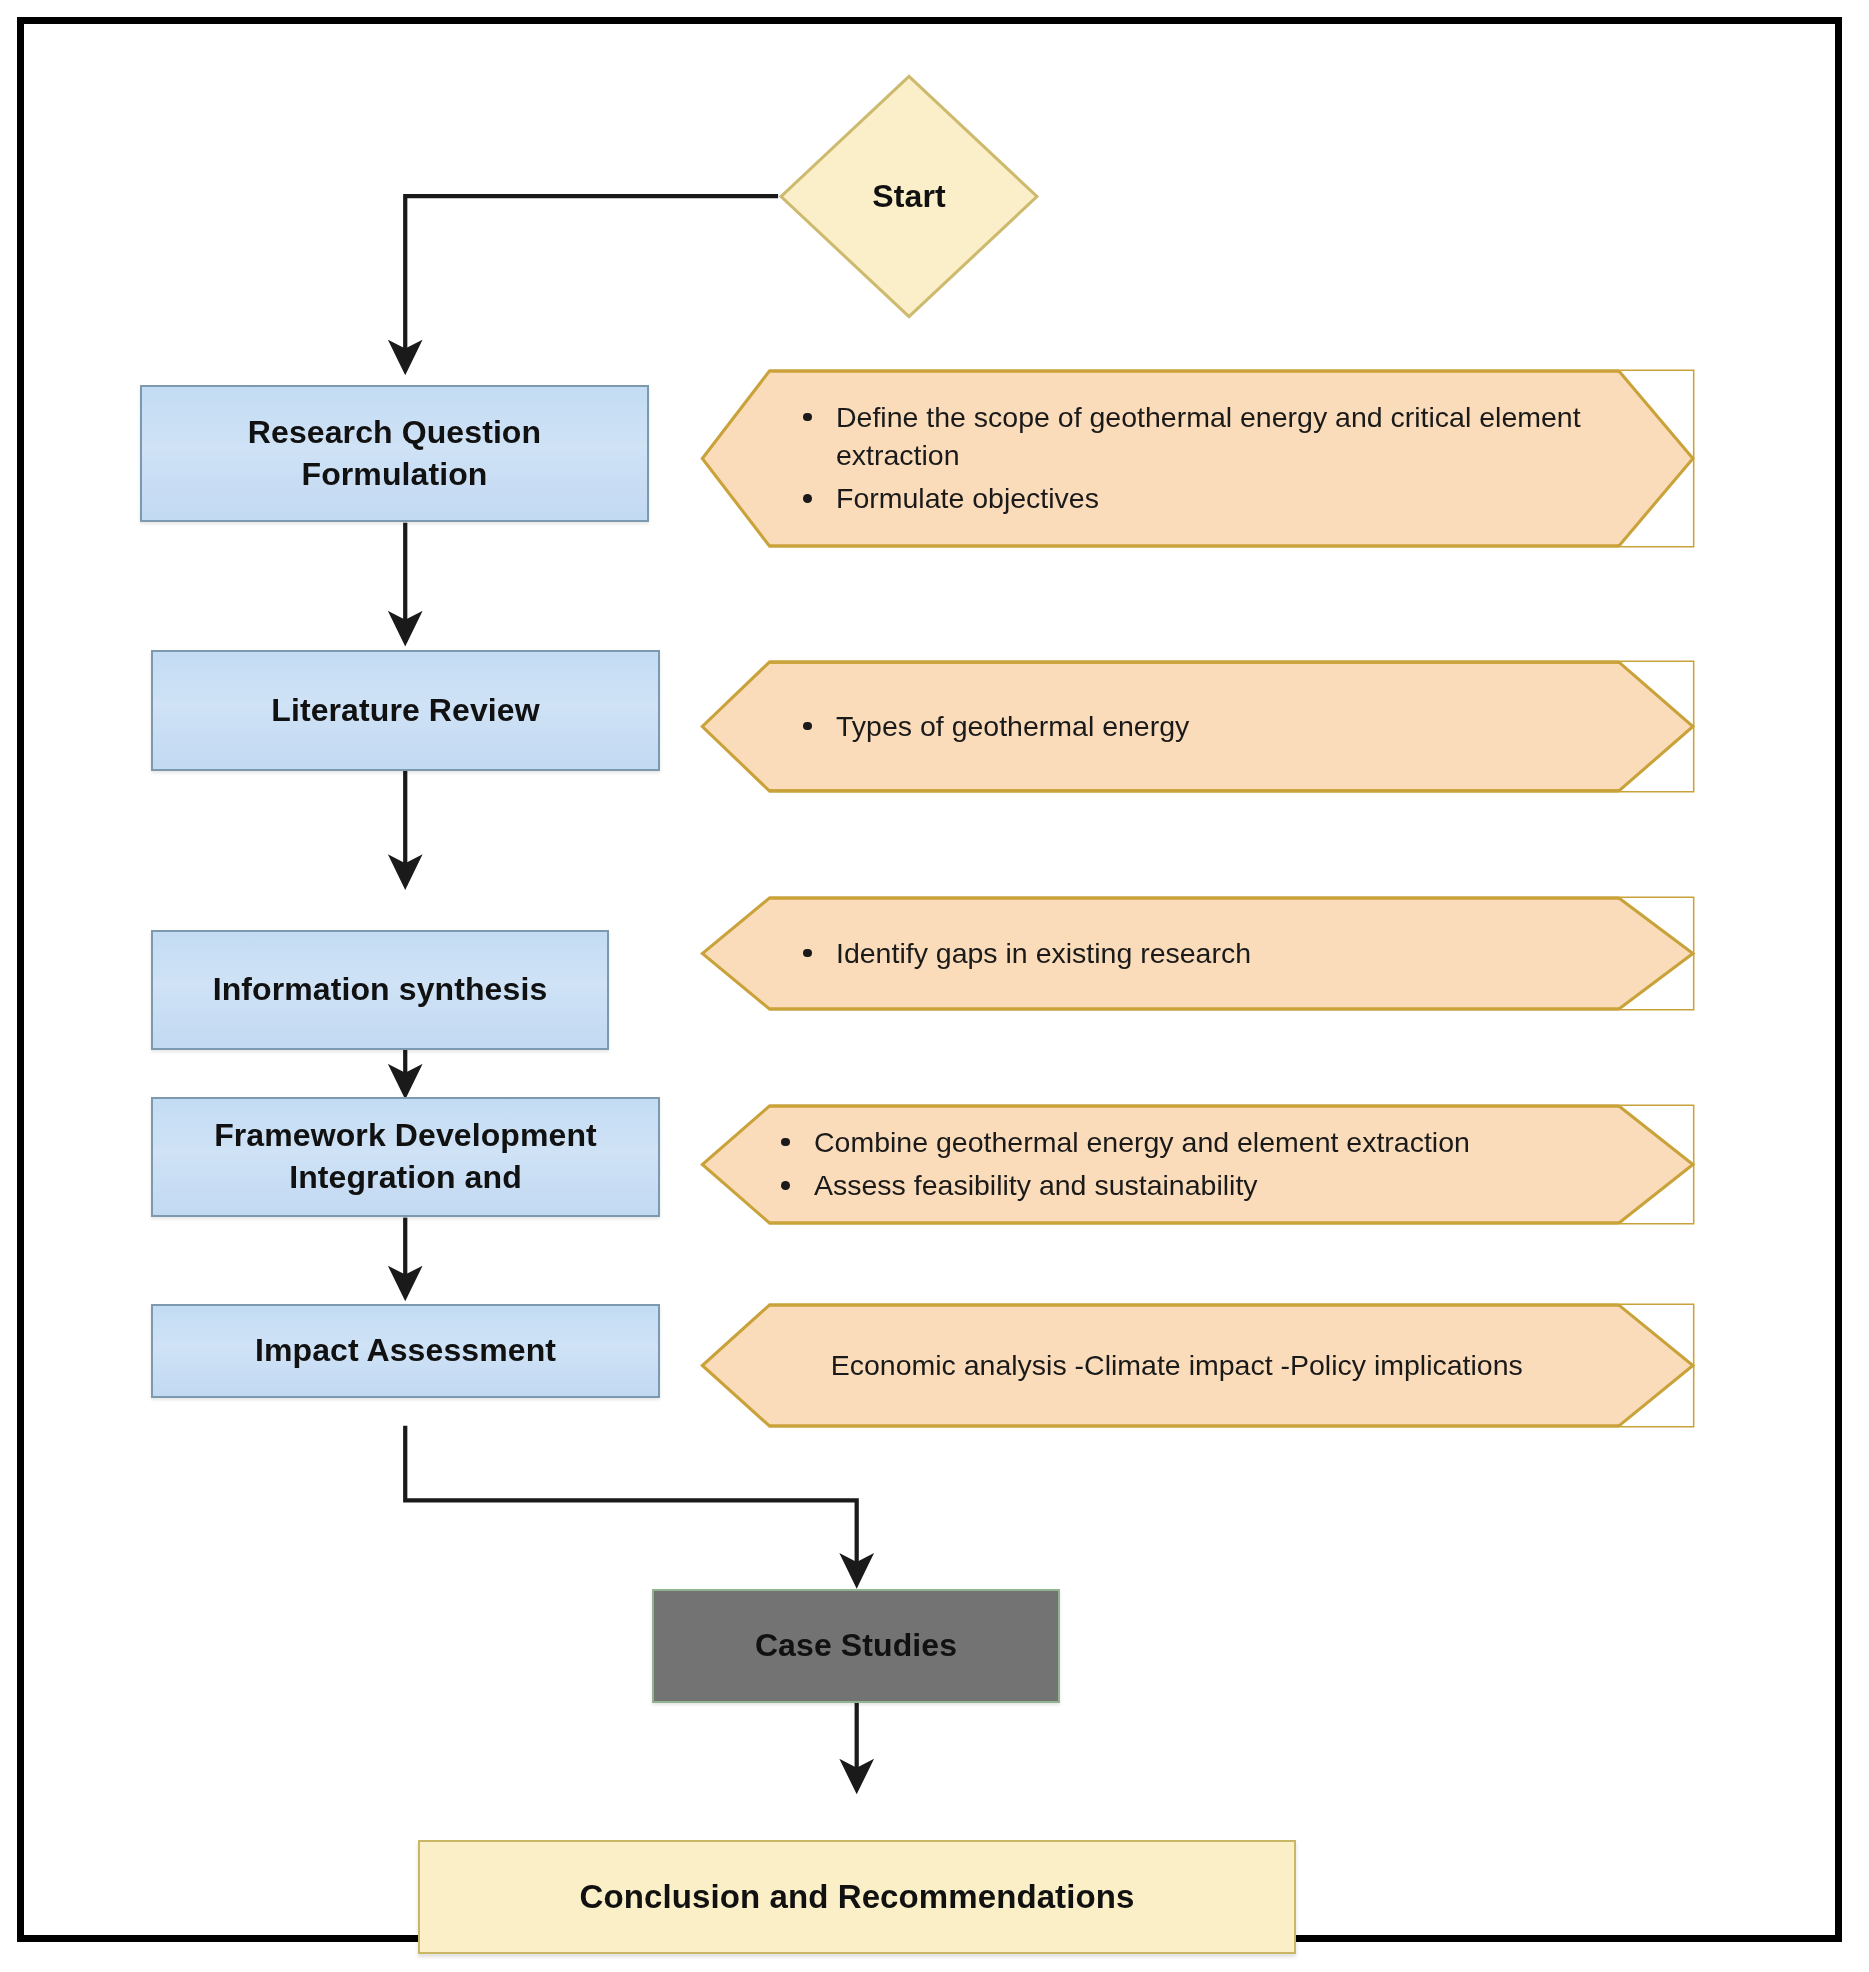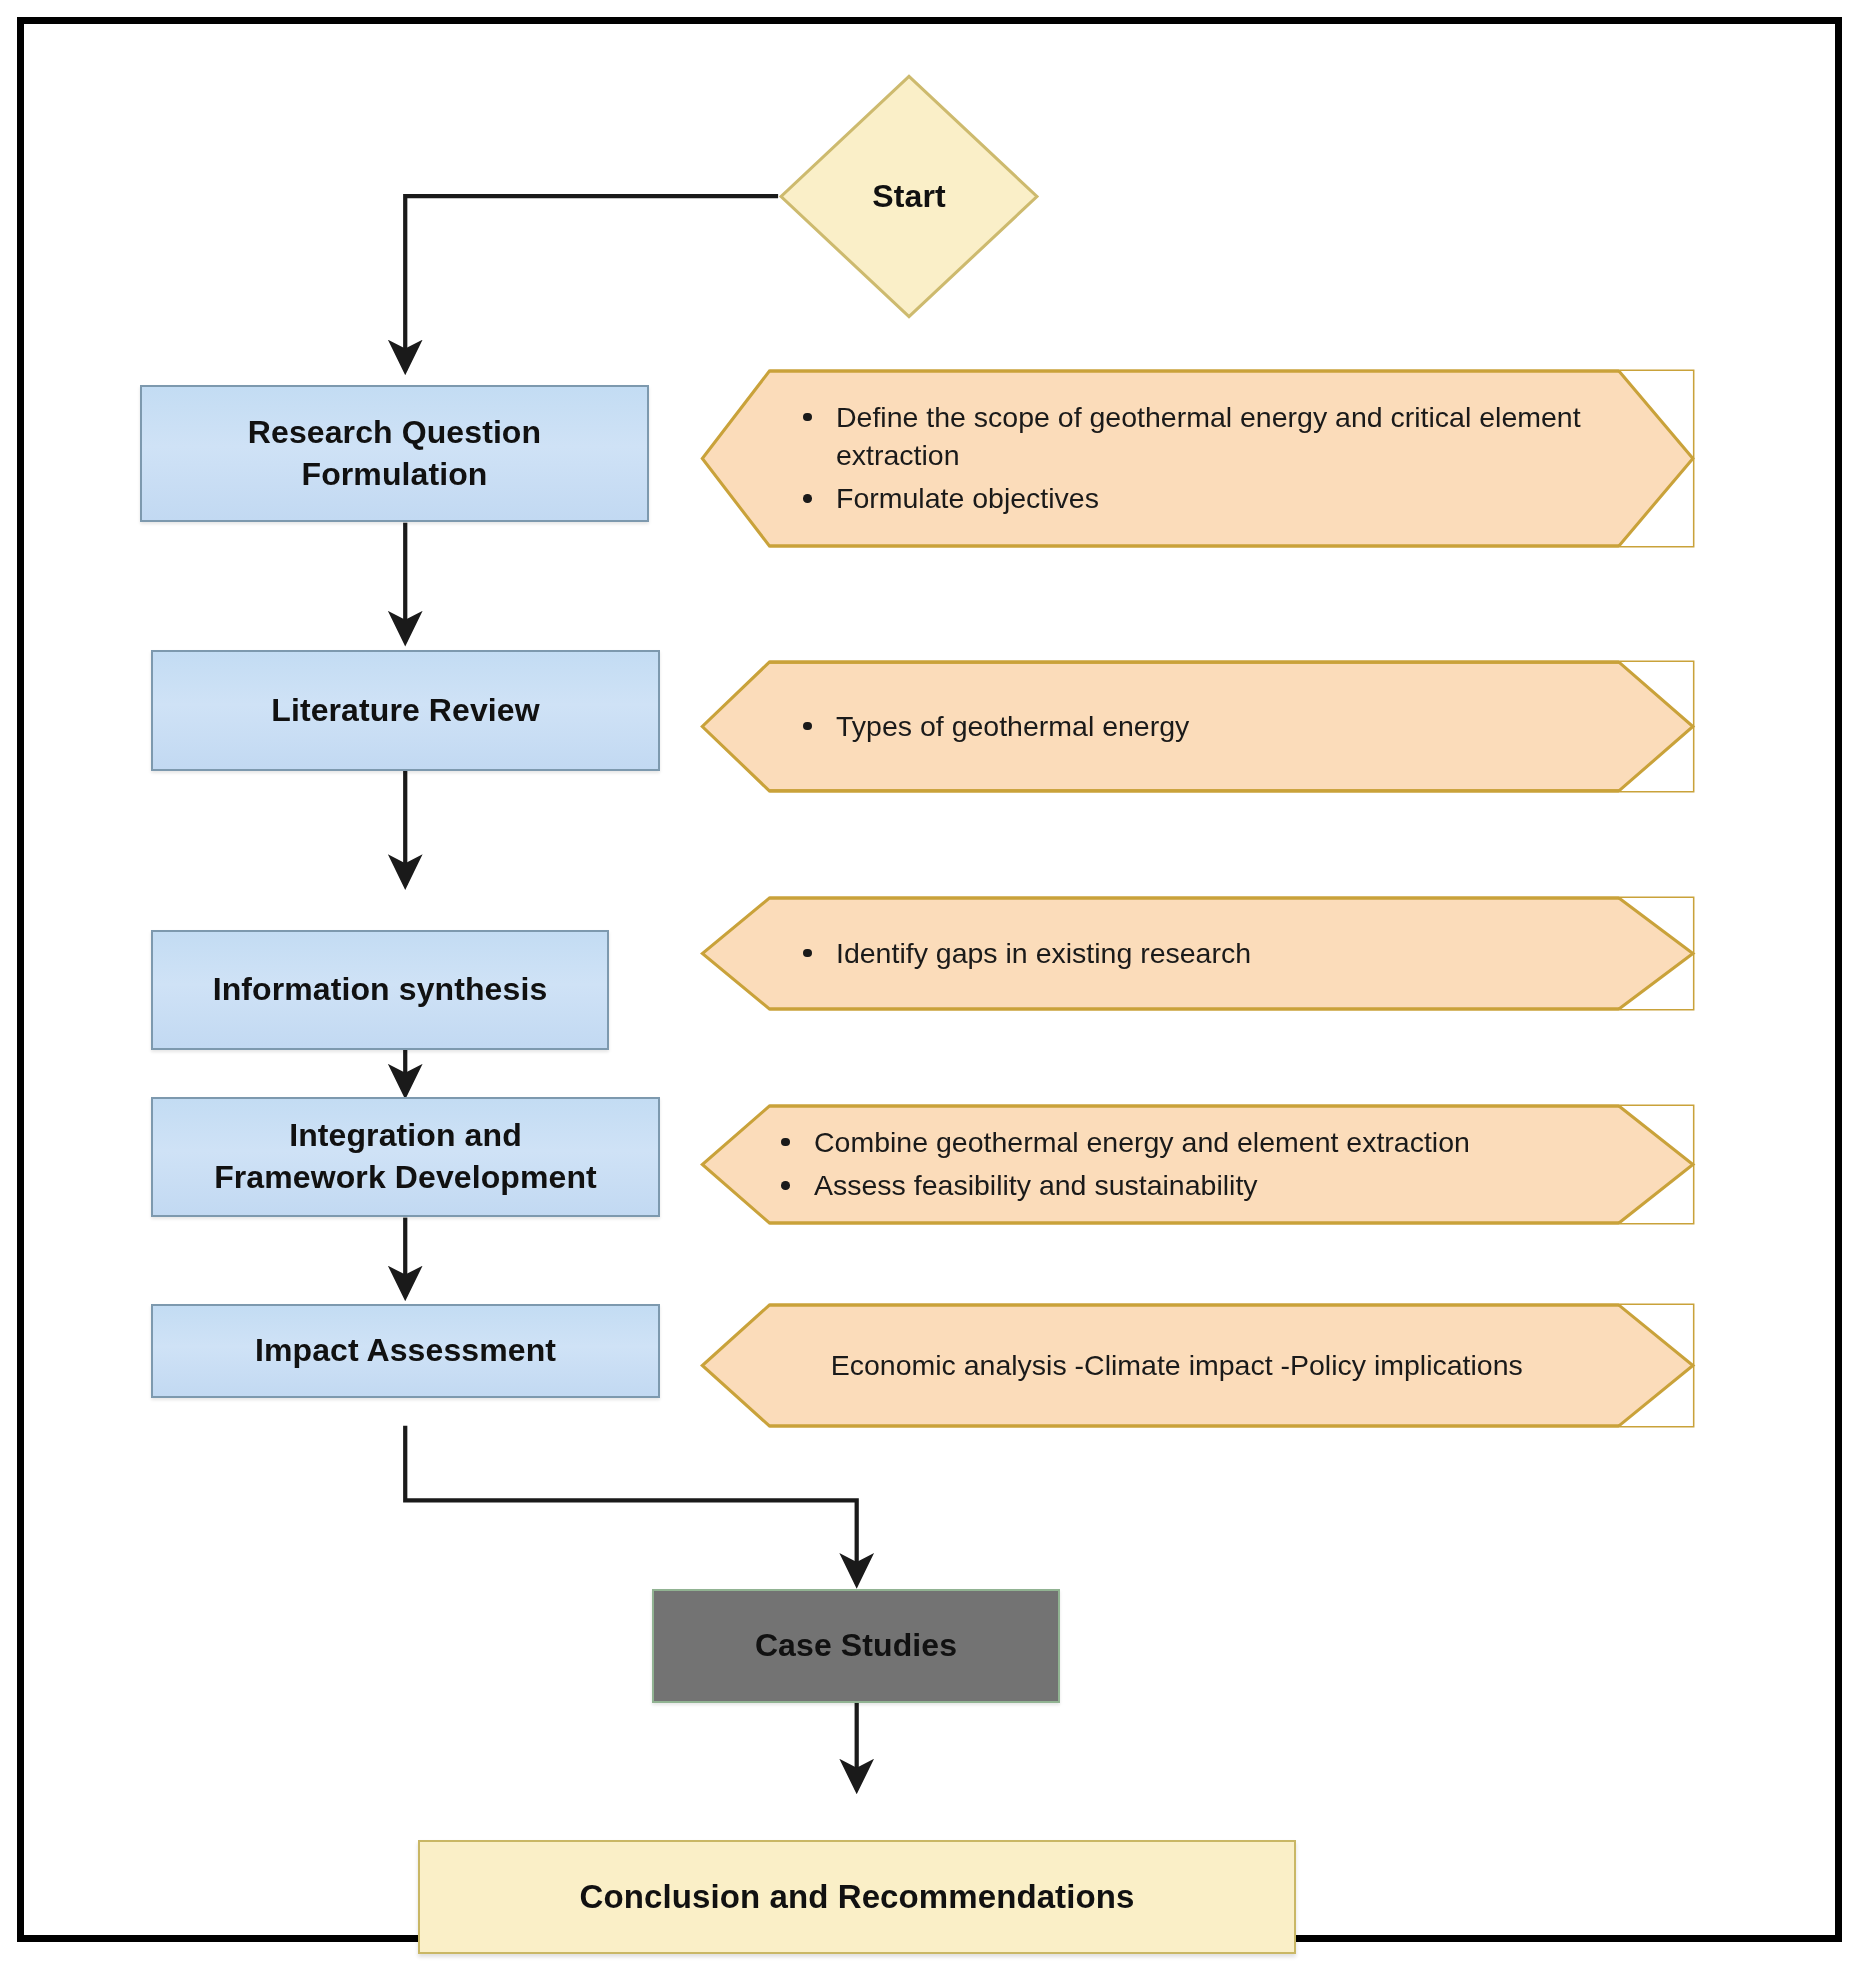--- a/index.html
+++ b/index.html
@@ -220,22 +220,22 @@
     </svg>
     <div class="callout-body">
       <ul>
         <li>Identify gaps in existing research</li>
       </ul>
     </div>
   </div>
 
   <div class="proc-box" style="left:151px; top:1097px; width:509px; height:120px;">
     <div class="node-label">
+      <div>Framework Development</div>
       <div>Integration and</div>
-      <div>Framework Development</div>
     </div>
   </div>
 
   <div class="callout" style="left:700px; top:1103px; width:996px; height:123px;">
     <svg class="callout-svg" width="996" height="123" viewBox="0 0 1292 160" preserveAspectRatio="none">
       <polygon points="90,4 1288,4 1288,80 1288,156 90,156 3,80" fill="#FBDCBA" stroke="#C9A23A" stroke-width="4"></polygon>
       <polygon points="1192,4 1288,80 1192,156 1288,156 1288,4" fill="#ffffff" stroke="none"></polygon>
       <polyline points="1192,4 1288,80 1192,156" fill="none" stroke="#C9A23A" stroke-width="4"></polyline>
       <line x1="90" y1="4" x2="1192" y2="4" stroke="#C9A23A" stroke-width="4"></line>
       <line x1="90" y1="156" x2="1192" y2="156" stroke="#C9A23A" stroke-width="4"></line>

